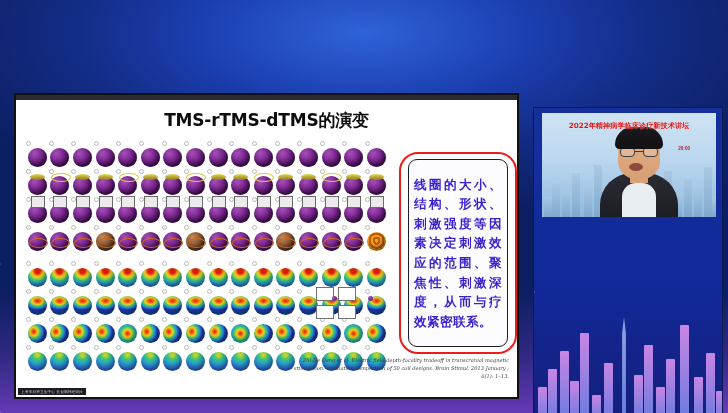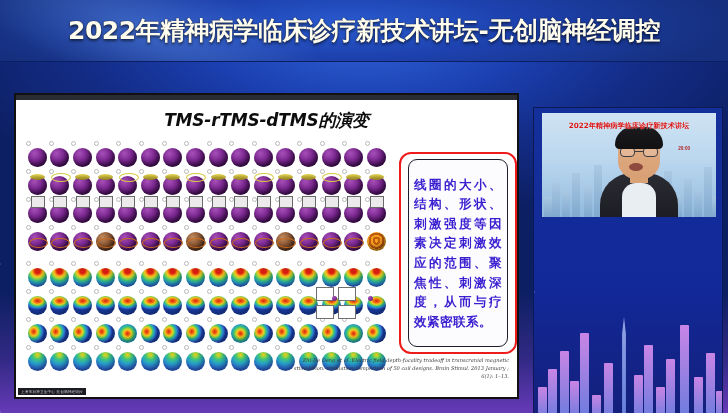--- a/index.html
+++ b/index.html
@@ -66,21 +66,20 @@
   .slide-topbar{
     position:absolute; left:0; top:0; width:100%; height:5px;
     background:#2b2b33;
   }
   .slide-title{
     position:absolute; top:14px; left:0; width:100%;
     text-align:center;
     font-family: "DejaVu Sans","Liberation Sans",sans-serif;
     font-weight:700; font-size:17px; color:#0d0d0d;
     letter-spacing:-0.2px;
-    font-style:italic;
   }
 
   
   .figure {
     position:absolute; left:10px; top:46px; width:362px; height:232px;
   }
   .grid-block { position:absolute; display:flex; flex-wrap:wrap; }
   .cell {
     position:relative;
     width:22.6px; height:26px;
@@ -161,21 +160,21 @@
 
   .schematic{
     position:absolute; border:1.2px solid #6f6f6f; background:#fff;
   }
   .dotmark{ position:absolute; width:5px; height:5px; border-radius:50%;
     background: radial-gradient(circle at 35% 30%, #a74fb8, #5b1472); }
 
   
   .callout{
     position:absolute; left:383px; top:57px; width:118px; height:202px;
-    border:2.4px solid #ee1b1b; border-radius:12px;
+    border:2.4px solid #ee1b1b; border-radius:19px;
     background:#ffffff;
     padding:5px 7px;
   }
   .callout-inner{
     width:100%; height:100%;
     border:1.6px solid #1d1d2e; border-radius:9px;
     background:#fcfcfe;
     padding:3px 5px;
     display:flex; align-items:center;
   }
@@ -297,23 +296,20 @@
 </style>
 </head>
 <body>
 
 <div id="app">
 
   <div class="backdrop"></div>
   <div class="backdrop-bottom"></div>
   <div class="rays"></div>
 
-  <div class="header">
-    <div class="header-title">2022年精神病学临床诊疗新技术讲坛-无创脑神经调控</div>
-  </div>
 
   <div class="slide">
     <div class="slide-topbar"></div>
     <div class="slide-title">TMS-rTMS-dTMS的演变</div>
 
     <div class="figure" id="figure">
         <div class="grid-block" style="left: 0px; top: 0px; width: 362px;">
           <div class="cell">
             <span class="idx"></span>
             <div class="head plain"></div>

